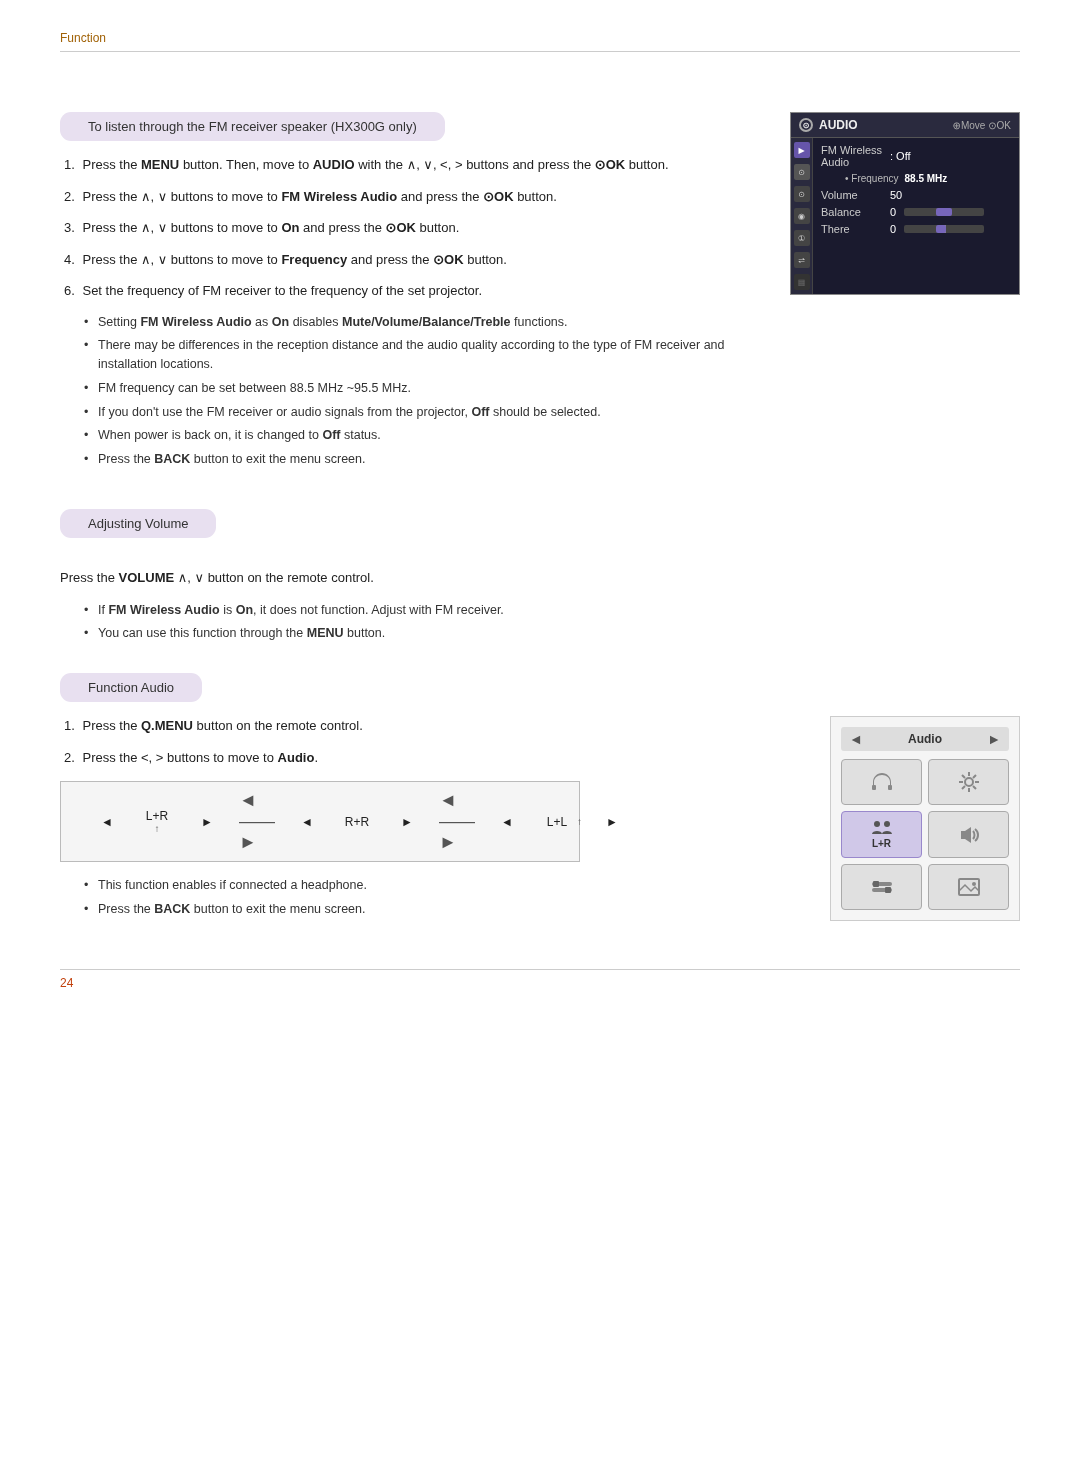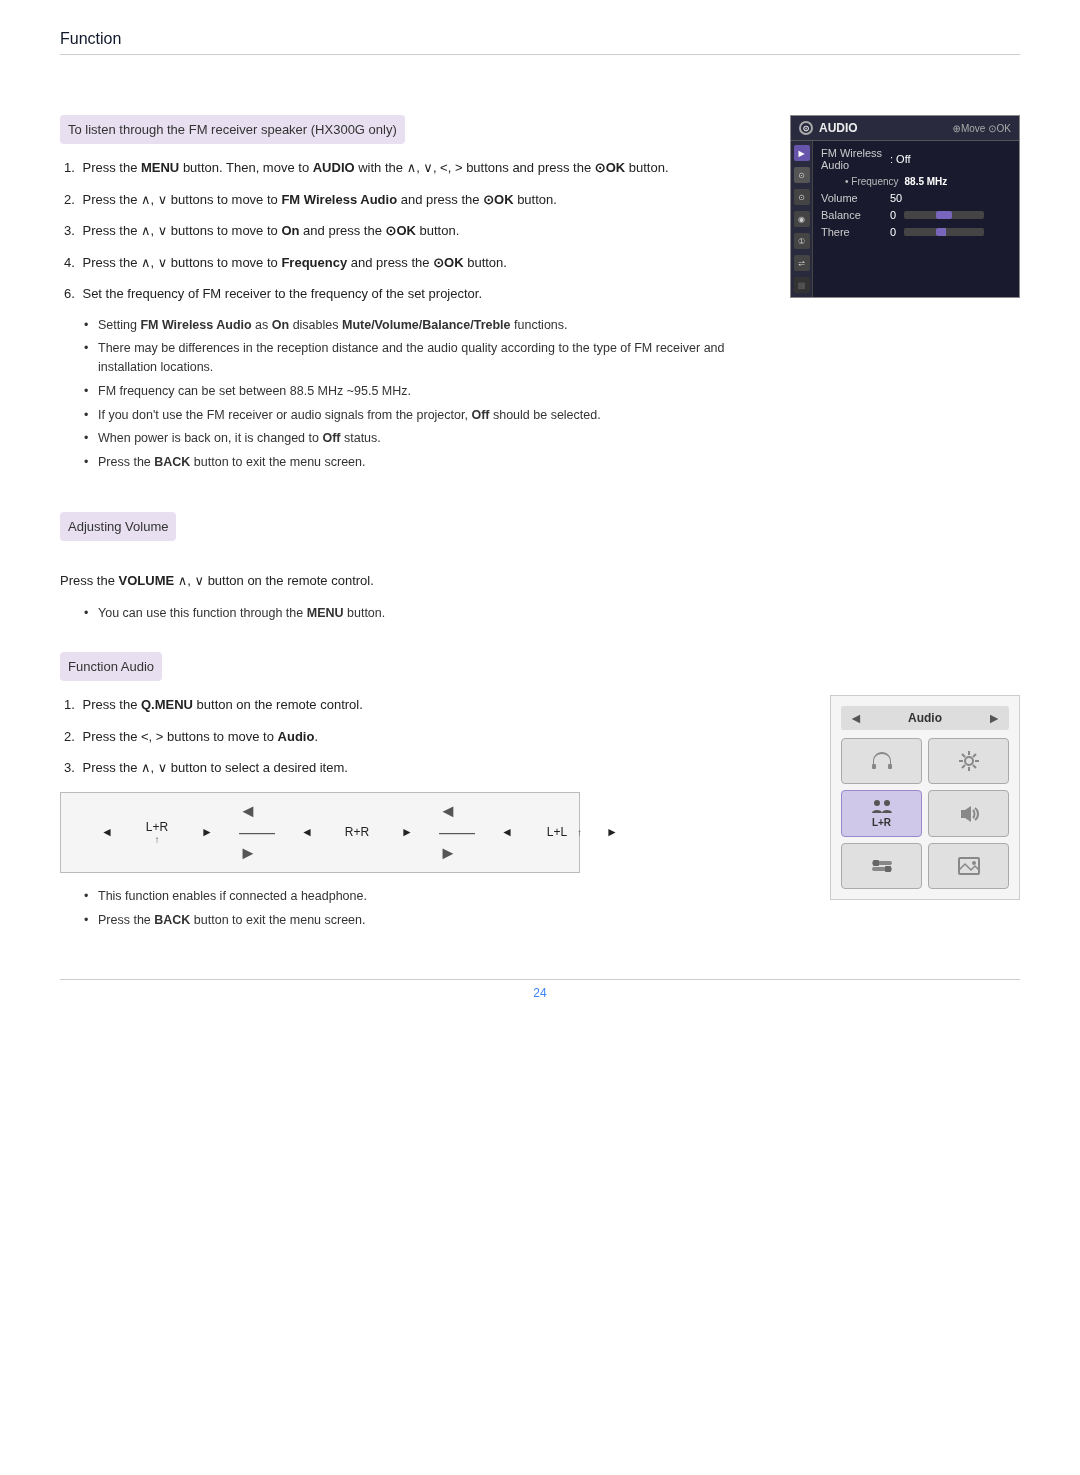--- a/index.html
+++ b/index.html
@@ -15,29 +15,29 @@
     .page-container {
       padding: 30px 60px 40px 60px;
     }
     
     .page-header {
       border-bottom: 1px solid #ccc;
       padding-bottom: 6px;
       margin-bottom: 60px;
     }
     .page-header-text {
-      font-size: 16px;
-      color: #0f172a;
+      font-size: 12px;
+      color: #a16207;
     }
 
     
     .section-box {
       background: #e8e0f0;
-      border-radius: 4px;
-      padding: 7px 8px;
+      border-radius: 11px;
+      padding: 7px 28px;
       display: inline-block;
       font-size: 13px;
       color: #333;
       margin-bottom: 14px;
     }
 
     
     .num-list {
       list-style: none;
       margin-bottom: 10px;
@@ -250,22 +250,21 @@
       background: #d0c8e8;
       border-color: #9988cc;
     }
 
     
     .page-footer {
       border-top: 1px solid #ccc;
       margin-top: 40px;
       padding-top: 6px;
       font-size: 12px;
-      color: #3b82f6;
-      text-align: center;
+      color: #c2410c;
     }
 
     
     .signal-row {
       display: flex;
       align-items: center;
       border: 1px solid #bbb;
       padding: 8px 16px;
       background: #f5f5f5;
       margin: 14px 0;
@@ -408,43 +407,40 @@
     <div class="section-box">
       <span>Adjusting Volume</span>
     </div>
   </div>
 
   <p style="margin-bottom:12px;line-height:1.6;">
     Press the <strong>VOLUME</strong> ∧, ∨ button on the remote control.
   </p>
 
   <ul class="bullet-list">
+    <li>If <strong>FM Wireless Audio</strong> is <strong>On</strong>, it does not function. Adjust with FM receiver.</li>
     <li>You can use this function through the <strong>MENU</strong> button.</li>
   </ul>
 
   <div class="function-audio-section">
     <div class="section-box">
       <span>Function Audio</span>
     </div>
 
     <div class="remote-section">
       <div class="remote-text">
 
         <ol class="num-list">
           <li>
             <span class="num">1.</span>
             Press the <strong>Q.MENU</strong> button on the remote control.
           </li>
           <li>
             <span class="num">2.</span>
             Press the &lt;, &gt; buttons to move to <strong>Audio</strong>.
-          </li>
-          <li>
-            <span class="num">3.</span>
-            Press the ∧, ∨ button to select a desired item.
           </li>
         </ol>
 
         <div class="signal-row">
           <div class="sig-item">
             <span class="sig-label">◄</span>
           </div>
           <div style="display:flex;flex-direction:column;align-items:center;">
             <span style="font-size:12px;font-weight:normal;min-width:40px;text-align:center;">L+R</span>
             <span style="font-size:10px;color:#555;">↑</span>

